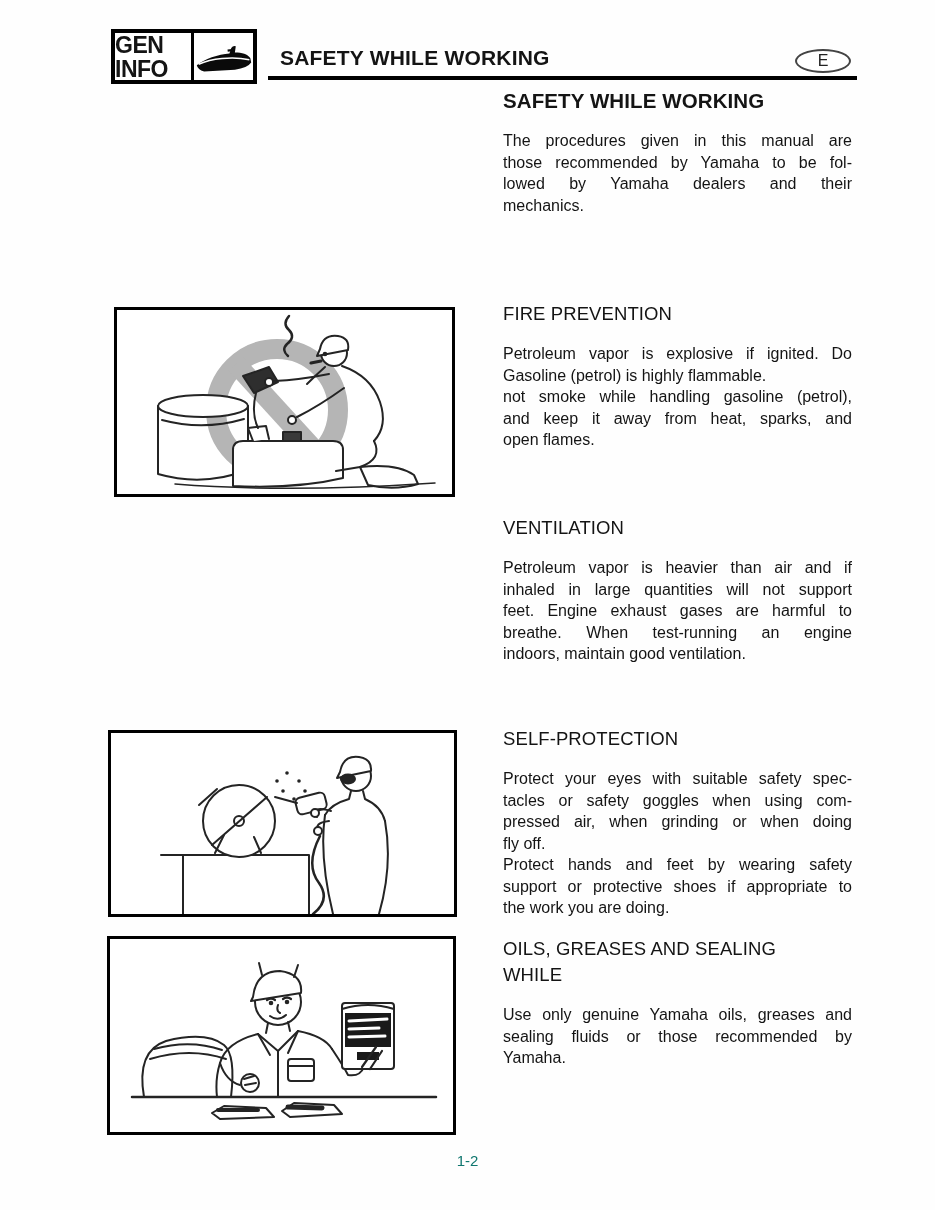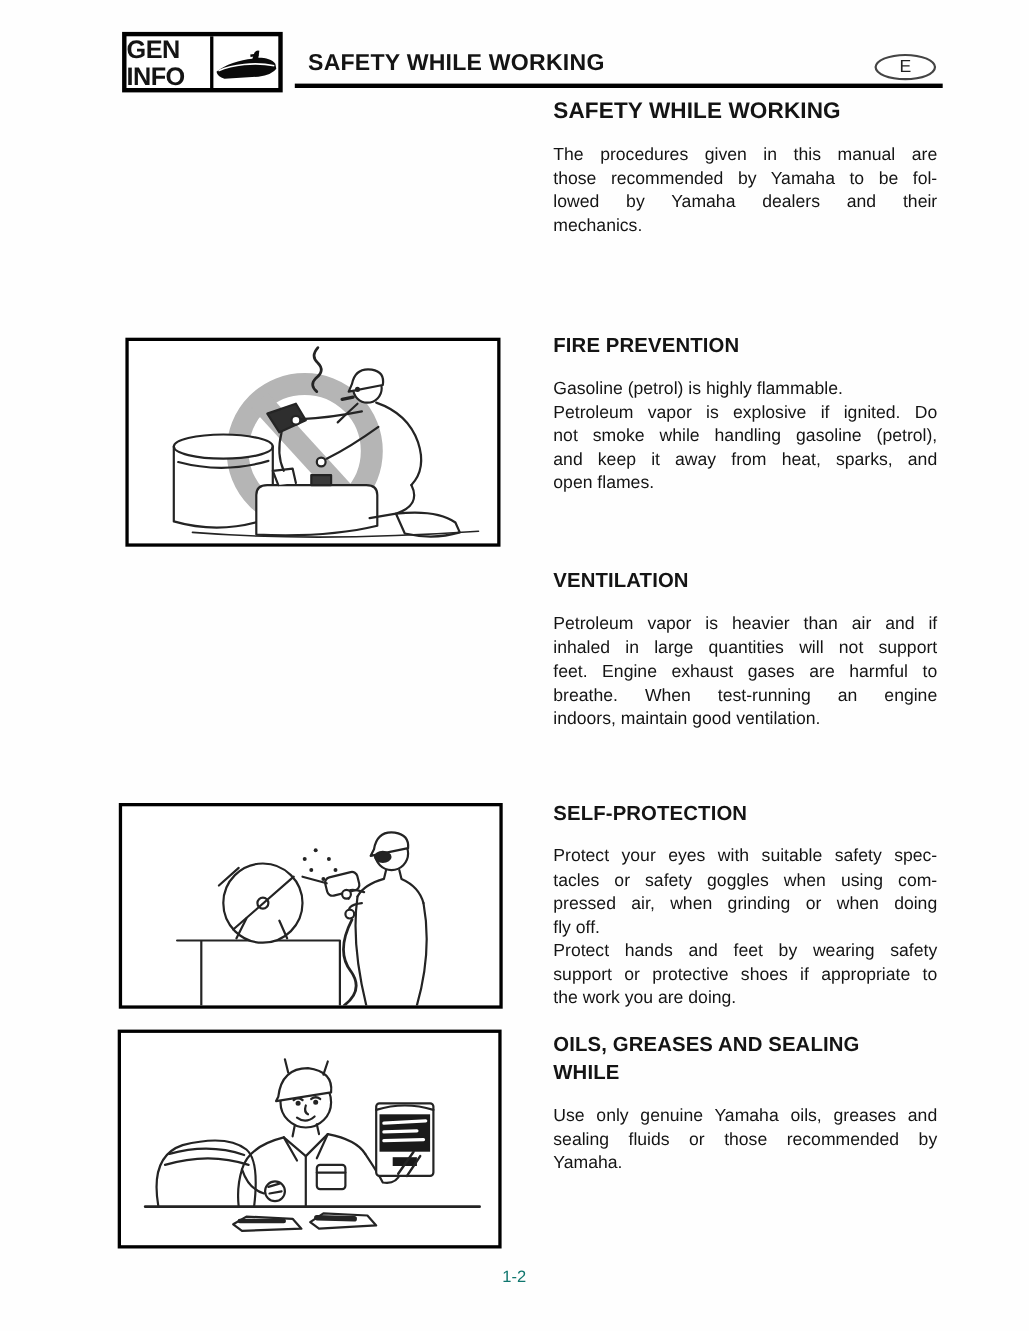--- a/index.html
+++ b/index.html
@@ -25,21 +25,21 @@
   .htitle{left:280px;top:46px;font-size:21px;font-weight:bold;letter-spacing:0.2px;}
   .hrule{left:268px;top:76px;width:589px;height:4px;background:#000;}
   .ebadge{
     left:795px;top:49px;width:56px;height:24px;border:2px solid #444;border-radius:50%;
     display:flex;align-items:center;justify-content:center;font-size:16px;color:#222;
     box-sizing:border-box;background:#fff;
   }
   
   .section{width:349px;}
   .h1{font-size:20.5px;font-weight:bold;line-height:26px;letter-spacing:0.1px;}
-  .h2{font-size:18.5px;font-weight:bold;line-height:26px;letter-spacing:0.1px;}
+  .h2{font-size:18.5px;font-weight:normal;line-height:26px;letter-spacing:0.1px;}
   .h2.multi{line-height:26px;}
   .body{margin-top:16px;}
   .line{
     font-size:16px;line-height:21.5px;text-align:justify;text-align-last:justify;
     white-space:nowrap;
   }
   .line.end{text-align-last:left;}
   
   .figframe{border:3px solid #000;background:#fff;box-sizing:border-box;}
   .figframe svg{display:block;}
@@ -74,22 +74,22 @@
       <div class="line">The procedures given in this manual are</div>
       <div class="line">those recommended by Yamaha to be fol-</div>
       <div class="line">lowed by Yamaha dealers and their</div>
       <div class="line end">mechanics.</div>
     </div>
   </div>
 
   <div class="abs section" style="left:503px;top:301px;">
     <div class="h2">FIRE PREVENTION</div>
     <div class="body">
+      <div class="line">Petroleum vapor is explosive if ignited. Do</div>
       <div class="line end">Gasoline (petrol) is highly flammable.</div>
-      <div class="line">Petroleum vapor is explosive if ignited. Do</div>
       <div class="line">not smoke while handling gasoline (petrol),</div>
       <div class="line">and keep it away from heat, sparks, and</div>
       <div class="line end">open flames.</div>
     </div>
   </div>
 
   <div class="abs figframe" style="left:114px;top:307px;width:341px;height:190px;">
     <svg width="335" height="184" viewBox="0 0 335 184" aria-label="Prohibition illustration: worker kneeling and smoking a cigarette while pouring gasoline from a drum into a fuel can, overlaid with a gray no-smoking circle and slash">
 
       <g stroke="#b5b5b5" fill="none">

